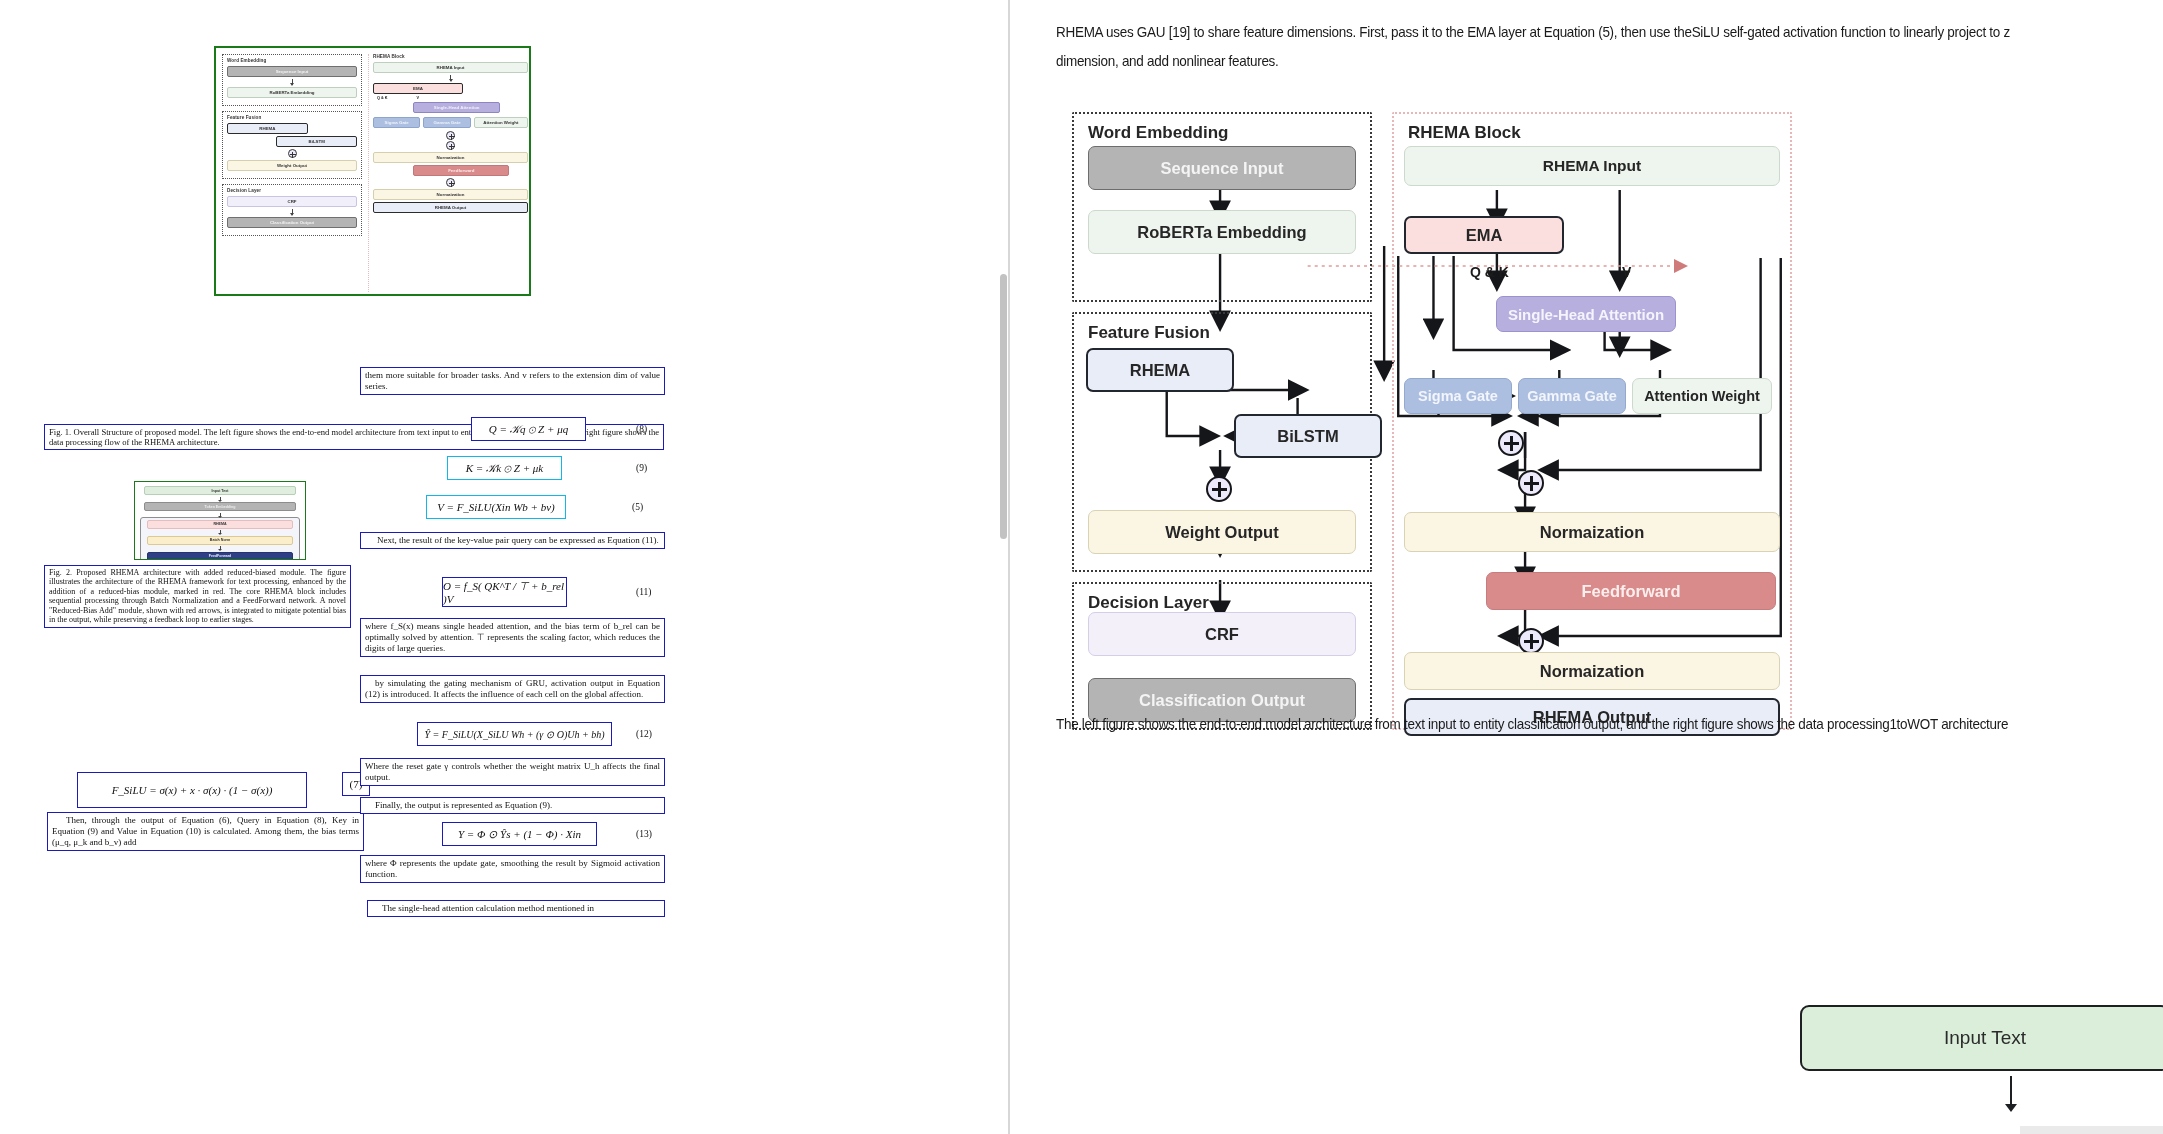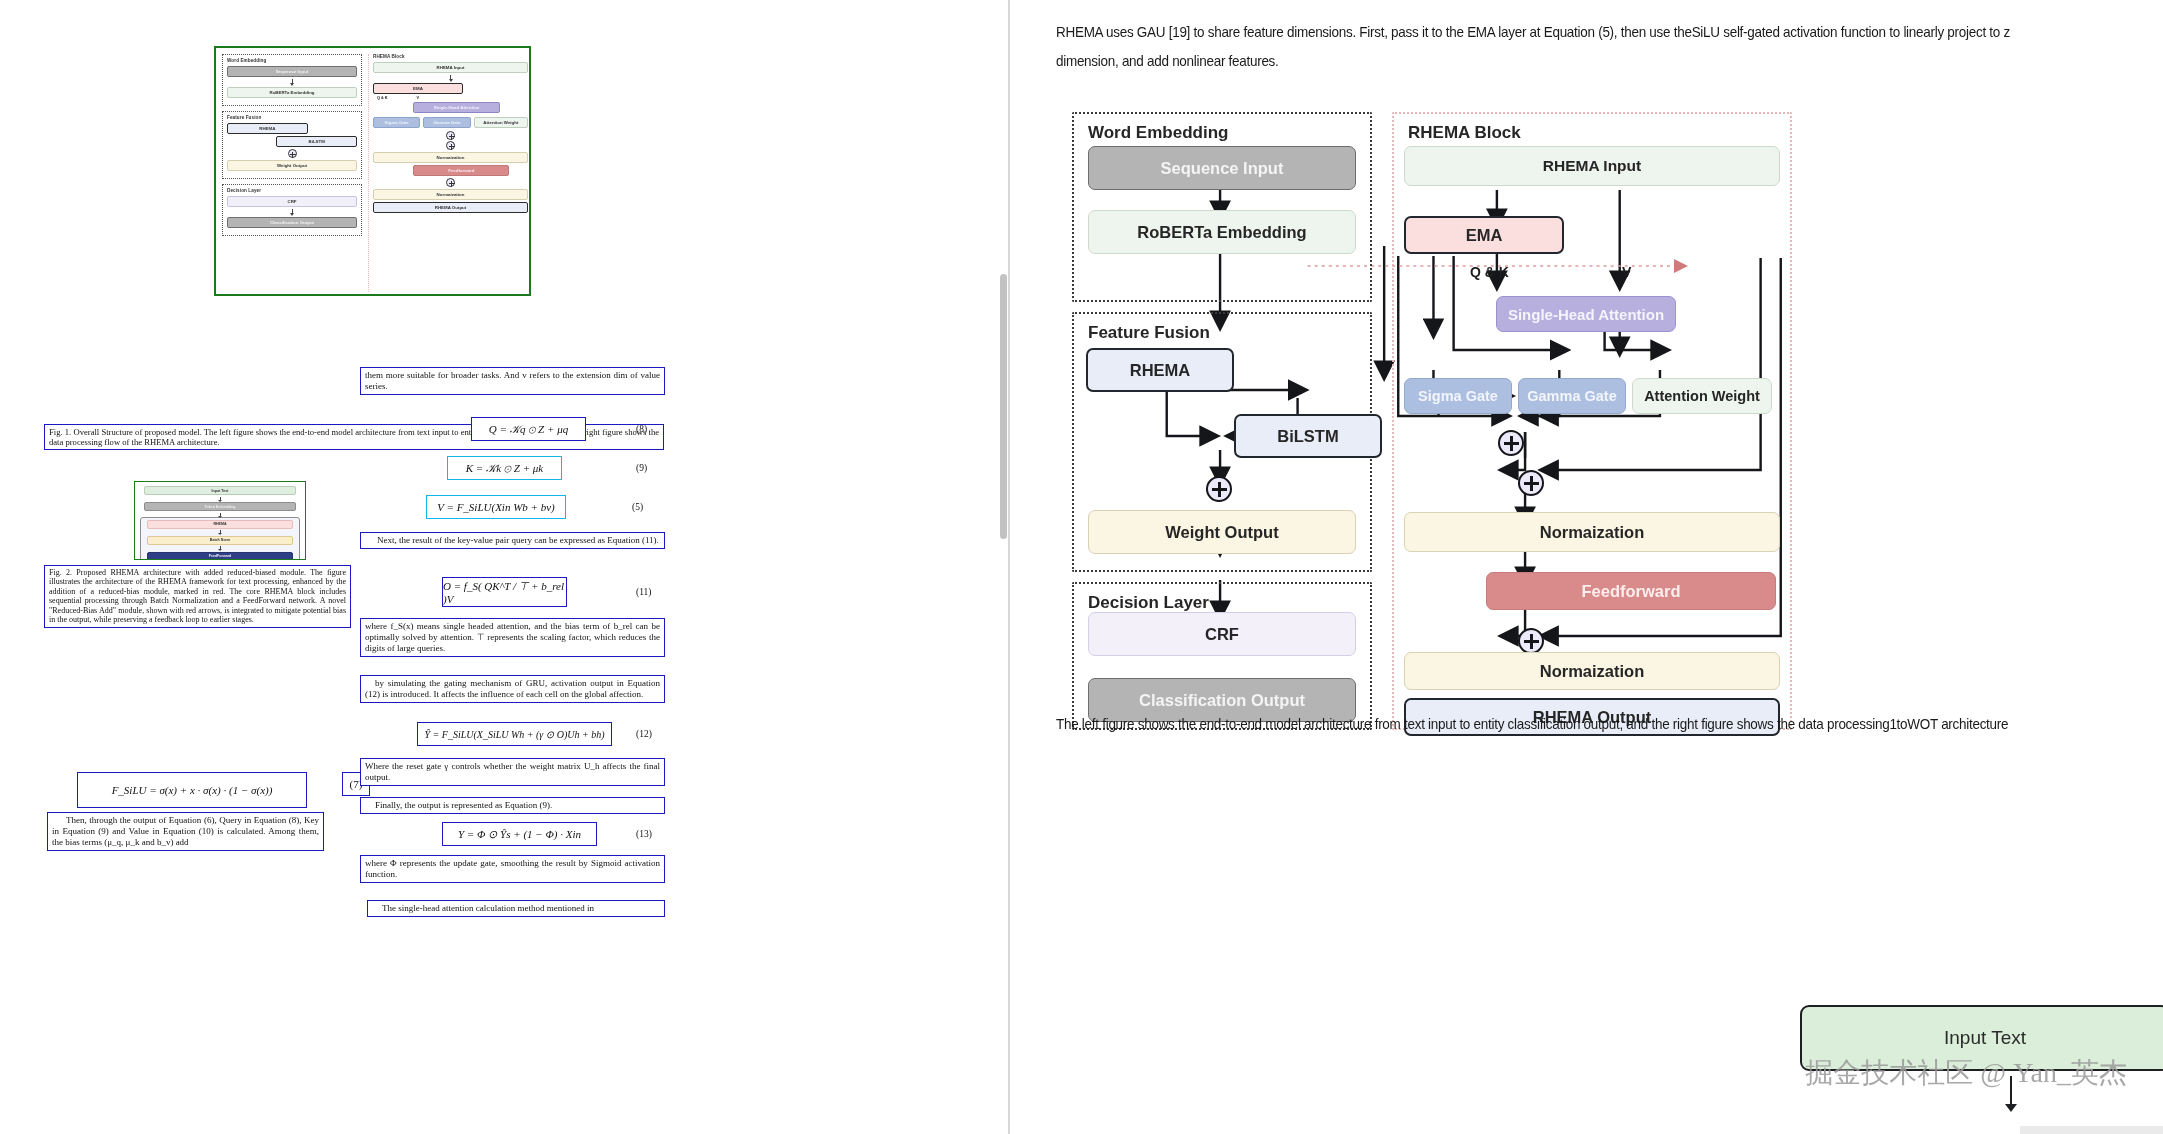--- a/index.html
+++ b/index.html
@@ -197,21 +197,21 @@
         </div>
 
       </div>
 
       <div class="cap-box" style="left:22px;top:565px;width:307px;font-size:8px;">Fig. 2.  Proposed RHEMA architecture with added reduced-biased module. The figure illustrates the architecture of the RHEMA framework for text processing, enhanced by the addition of a reduced-bias module, marked in red. The core RHEMA block includes sequential processing through Batch Normalization and a FeedForward network. A novel "Reduced-Bias Add" module, shown with red arrows, is integrated to mitigate potential bias in the output, while preserving a feedback loop to earlier stages.</div>
 
 
       <div class="eq-box" style="left:55px;top:772px;width:230px;height:36px;">F_SiLU = σ(x) + x · σ(x) · (1 − σ(x))</div>
       <div class="eq-box" style="left:320px;top:772px;width:28px;height:24px;font-style:normal;">(7)</div>
 
-      <div class="txt-box" style="left:25px;top:812px;width:277px;text-indent:14px;">Then, through the output of Equation (6), Query in Equation (8), Key in Equation (9) and Value in Equation (10) is calculated. Among them, the bias terms (μ_q, μ_k and b_v) add</div>
+      <div class="txt-box" style="left:25px;top:812px;width:317px;text-indent:14px;">Then, through the output of Equation (6), Query in Equation (8), Key in Equation (9) and Value in Equation (10) is calculated. Among them, the bias terms (μ_q, μ_k and b_v) add</div>
 
       <div class="txt-box" style="left:338px;top:367px;width:305px;">them more suitable for broader tasks. And v refers to the extension dim of value series.</div>
 
       <div class="eq-box" style="left:425px;top:417px;width:115px;height:24px;margin-left:24px;">Q = 𝒦q ⊙ Z + μq</div>
       <span class="eq-num" style="left:614px;top:424px;">(8)</span>
 
       <div class="eq-box cyan" style="left:425px;top:456px;width:115px;height:24px;">K = 𝒦k ⊙ Z + μk</div>
       <span class="eq-num" style="left:614px;top:463px;">(9)</span>
 
       <div class="eq-box cyan" style="left:404px;top:495px;width:140px;height:24px;">V = F_SiLU(Xin Wb + bv)</div>
@@ -341,16 +341,15 @@
       <div class="plus" style="left:462px;top:530px;"></div>
       <div class="node n-cream" style="left:348px;top:554px;width:376px;height:38px;">Normaization</div>
       <div class="node n-blue" style="left:348px;top:600px;width:376px;height:38px;">RHEMA Output</div>
     </div>
 
     <div class="outro">The left figure shows the end-to-end model architecture from text input to entity classification output, and the right figure shows the data processing1toWOT architecture</div>
 
     <div class="input-text-node">Input Text</div>
     <div class="input-arrow"></div>
 
-    <div class="watermark">掘金技术社区 @ Yan_英杰</div>
     <div class="bottom-strip"></div>
   </div>
 </div>
 
 </body></html>

